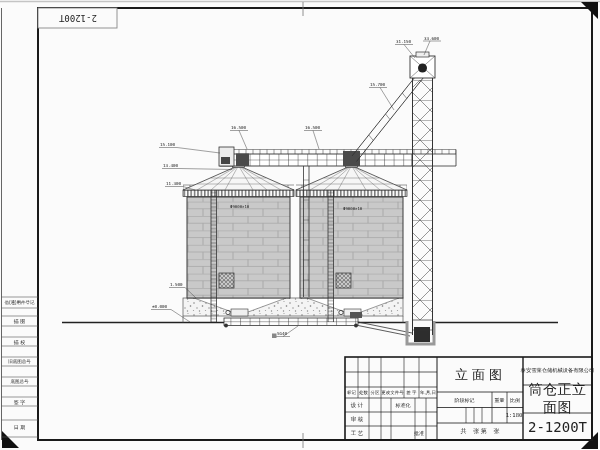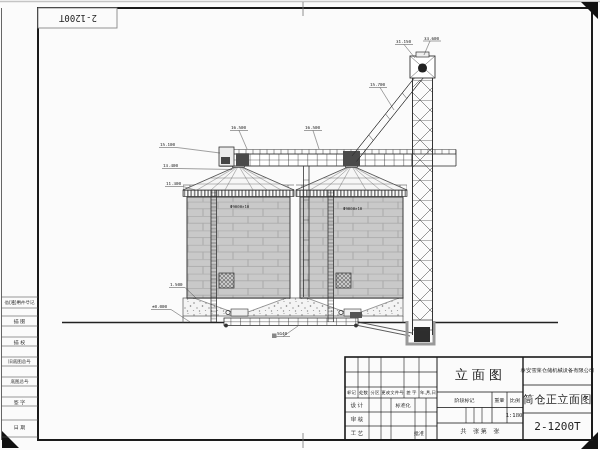--- a/index.html
+++ b/index.html
@@ -5,21 +5,21 @@
   html,body{margin:0;padding:0;background:#fff;}
   .paper{position:relative;width:600px;height:450px;background:#fbfbfb;overflow:hidden;
          font-family:"Liberation Sans",sans-serif;color:#222;}
   .abs{position:absolute;}
   .c{display:flex;align-items:center;justify-content:center;text-align:center;}
   .f45{font-size:4.5px;}
   .f5{font-size:5px;}
   .f55{font-size:5.5px;}
   .f6{font-size:6px;}
   .f9{font-size:9px;}
-  .f11{font-size:11px;}
+  .f11{font-size:14px;}
   .f13{font-size:13px;letter-spacing:4px;}
   .mono{font-family:"DejaVu Sans Mono",monospace;}
   .rot180{transform:rotate(180deg);display:inline-block;}
   .shrink{display:inline-block;font-size:8.5px;transform:scale(.62);white-space:nowrap;}
   .pre{white-space:pre;}
   svg{position:absolute;left:0;top:0;}
   svg text{font-family:"DejaVu Sans Mono",monospace;fill:#222;}
 </style>
 </head>
 <body>

